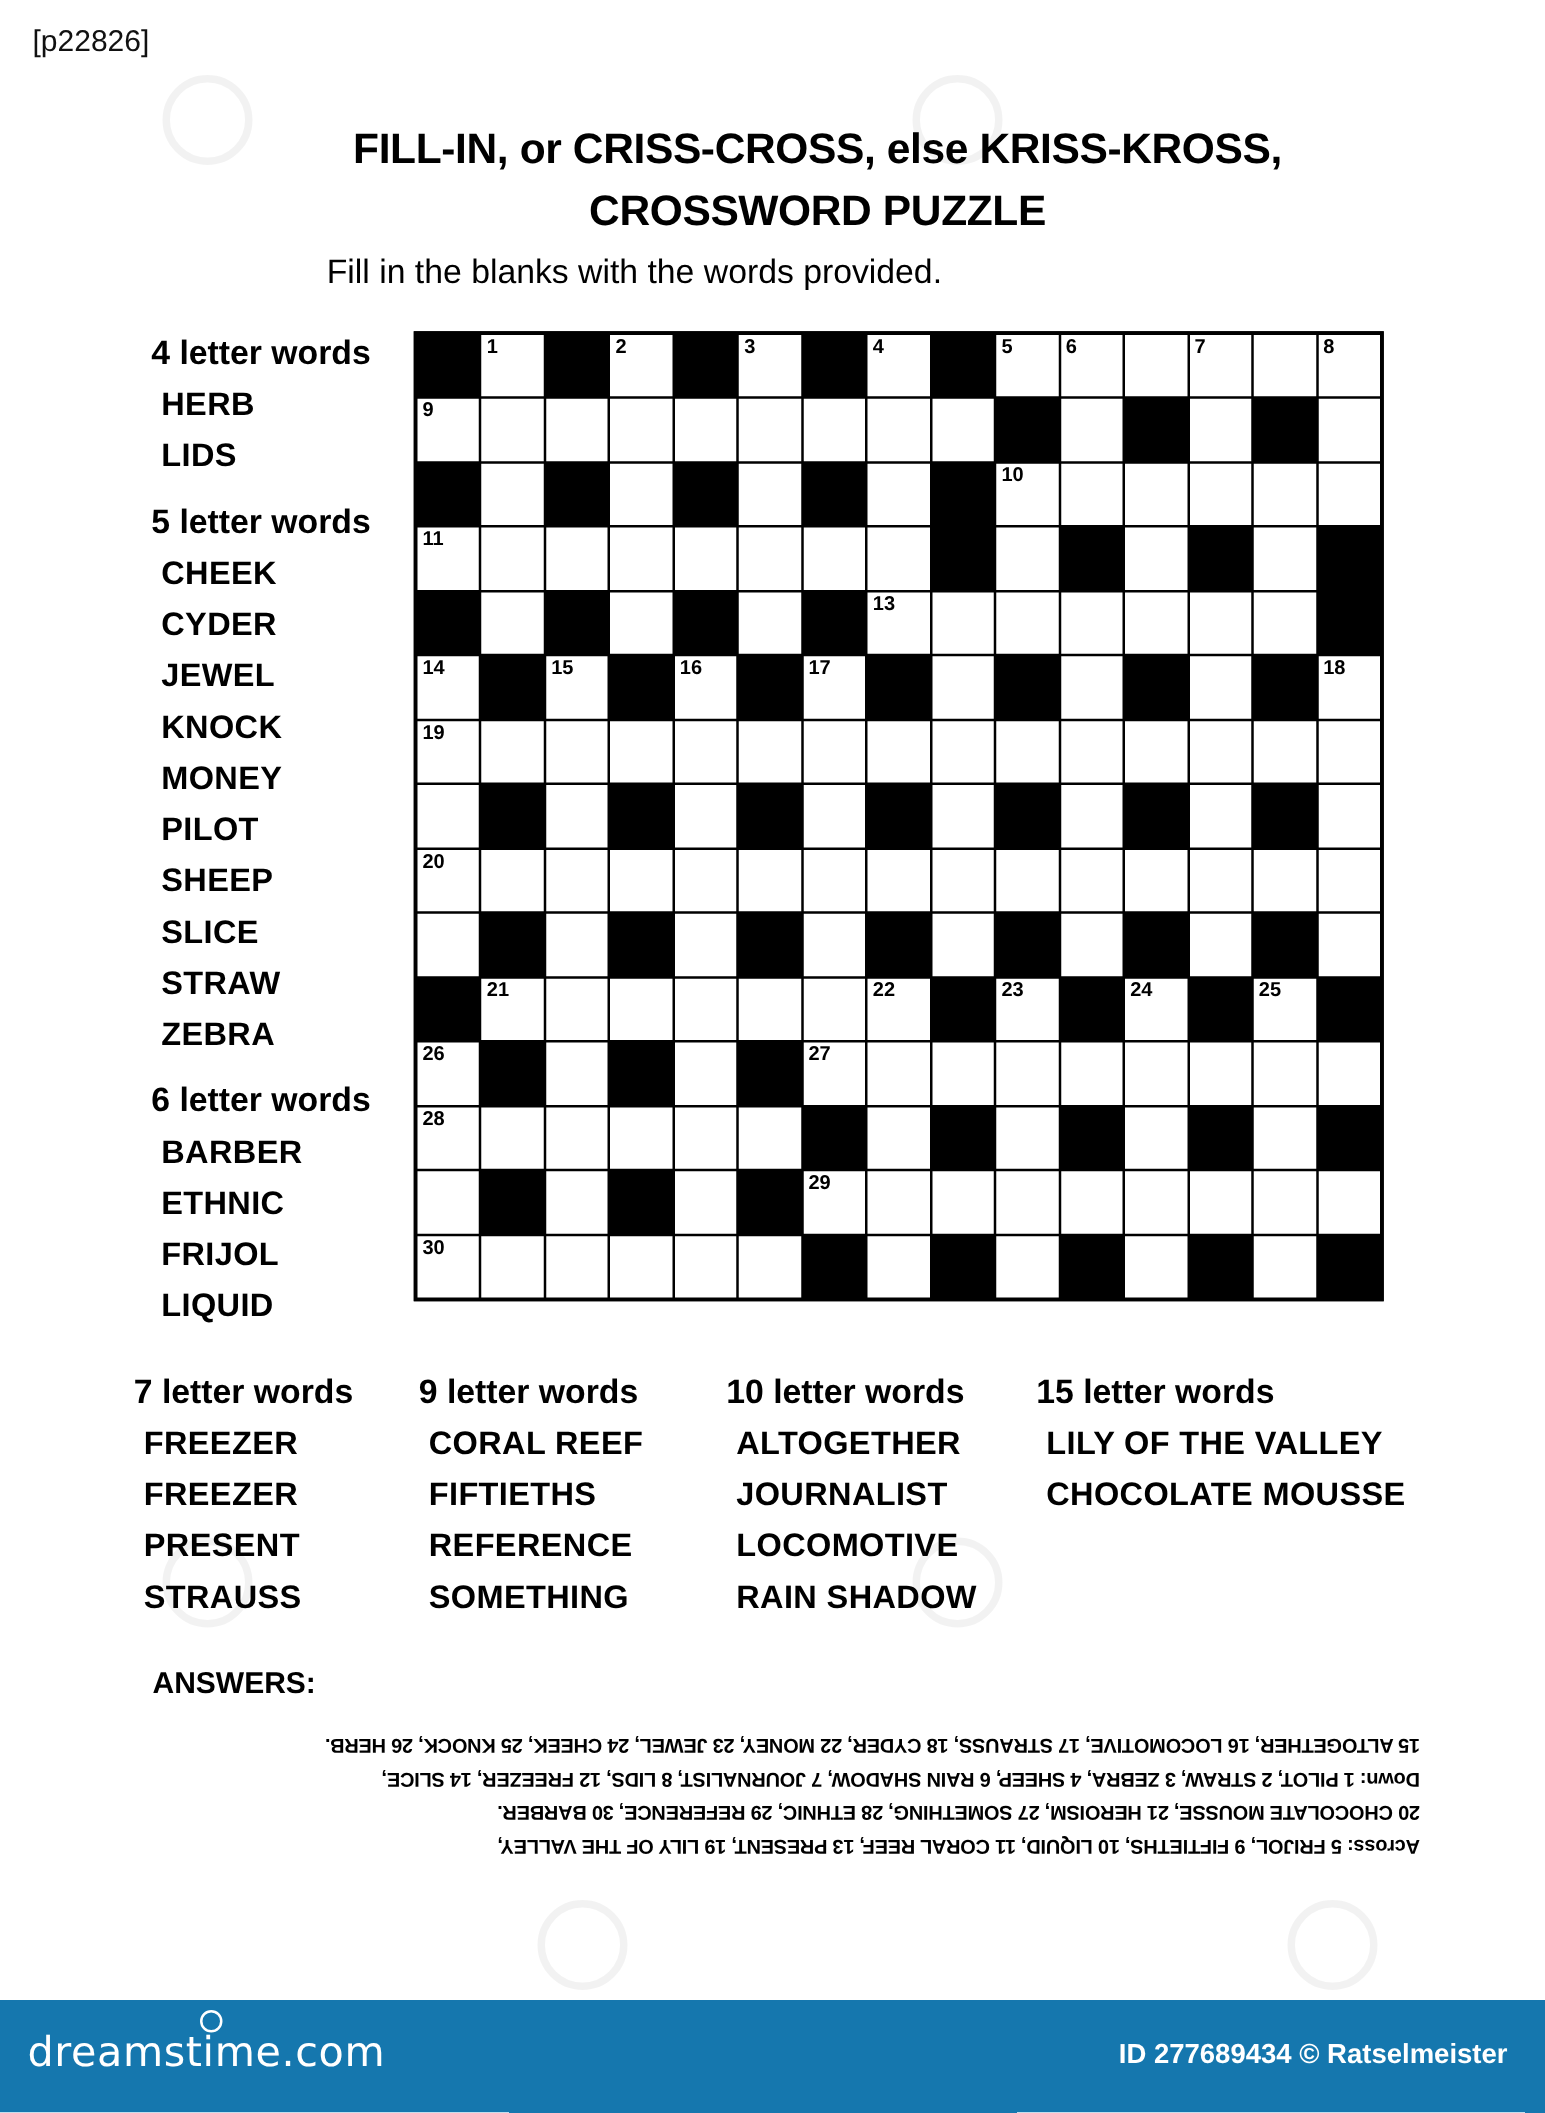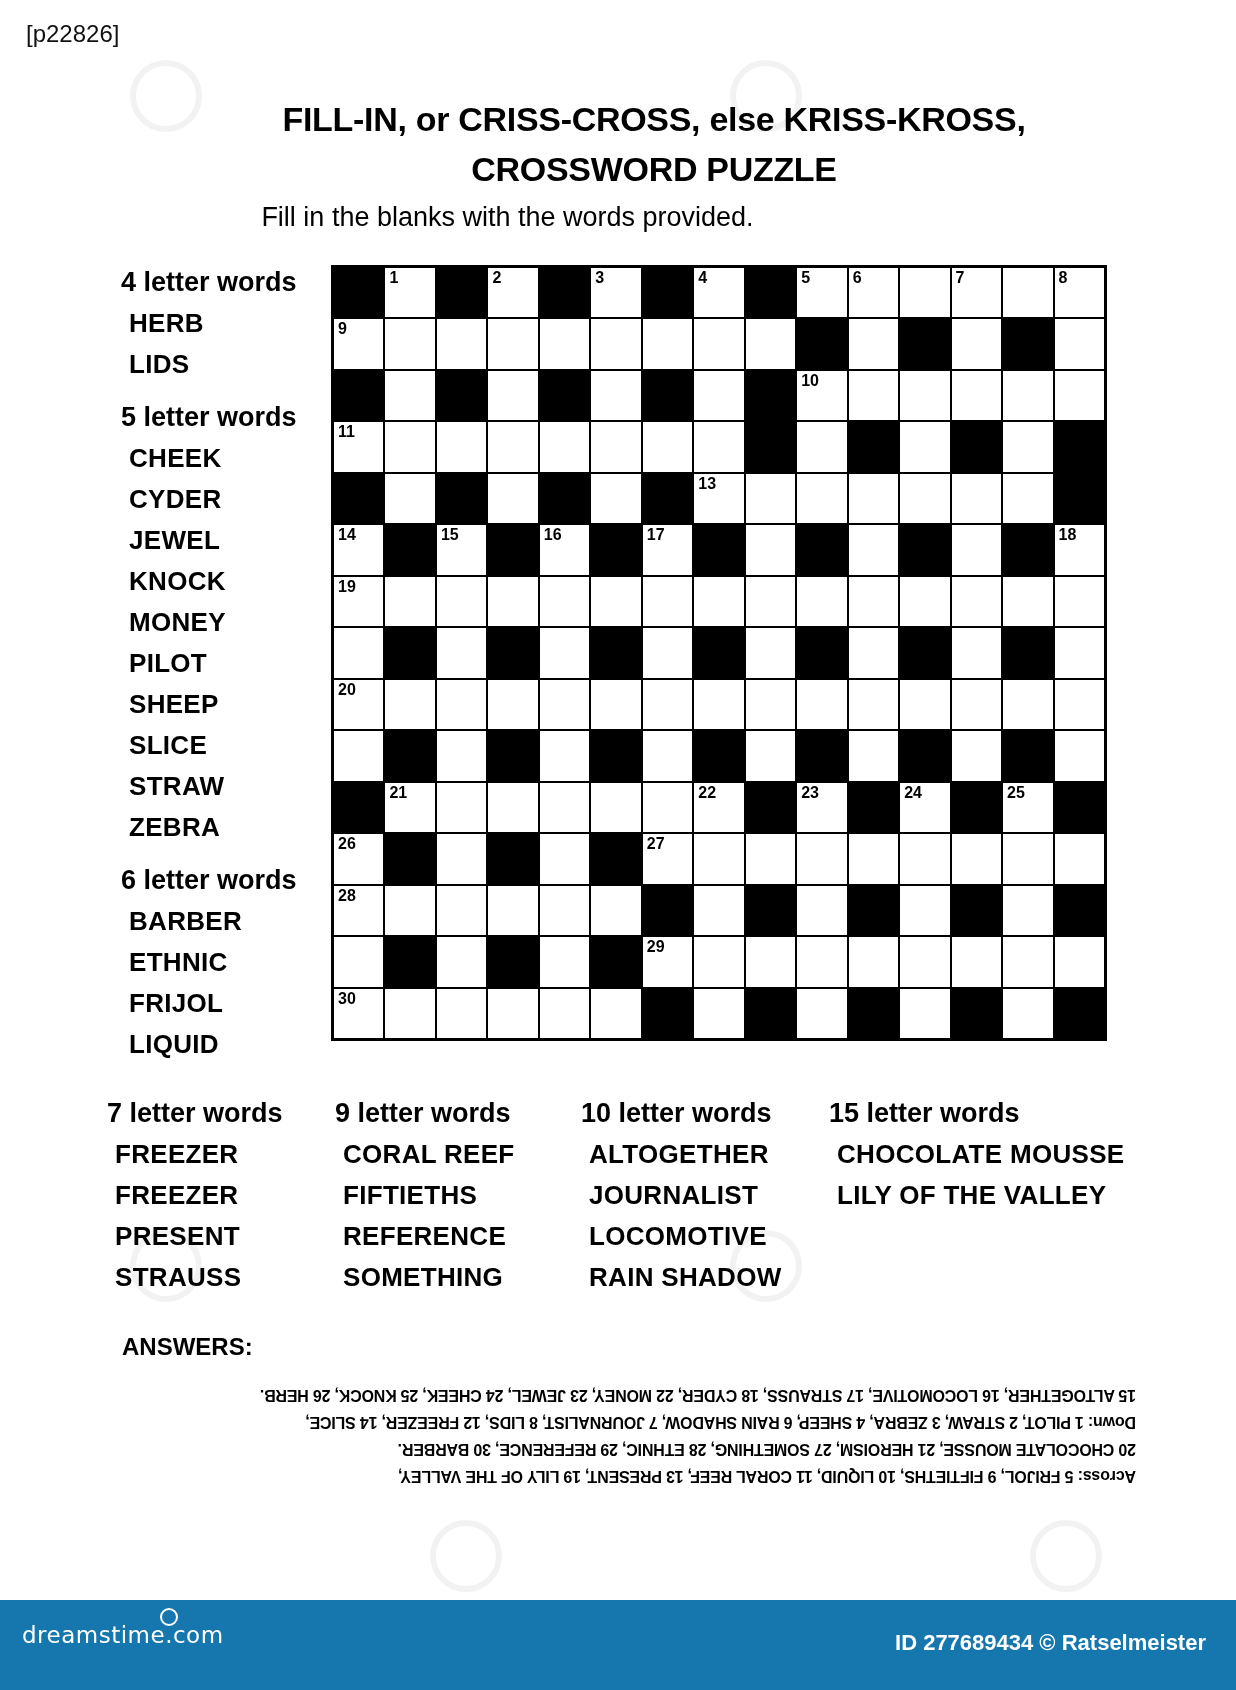--- a/index.html
+++ b/index.html
@@ -41,21 +41,21 @@
     transform:rotate(180deg); transform-origin:center center;
     font-size:16px; line-height:27px; font-weight:bold; letter-spacing:-0.2px;
   }
   .answers-block .line { white-space:nowrap; }
   .answers-block .lbl { font-weight:900; }
 
   .footer {
     left:0; top:1600px; width:1236px; height:90px; background:#1577ae;
     color:#fff;
   }
-  .footer .brand { position:absolute; left:22px; top:22px; font-size:23px; letter-spacing:0.5px; font-family:"DejaVu Sans", sans-serif; }
+  .footer .brand { position:absolute; left:22px; top:22px; font-size:33px; letter-spacing:0.5px; font-family:"DejaVu Sans", sans-serif; }
   .footer .brand-swirl { position:absolute; left:160px; top:8px; width:14px; height:14px; border:2px solid #fff; border-radius:50%; }
   .footer .credit { position:absolute; right:30px; top:30px; font-size:22px; font-weight:bold;margin-left:28px; }
 
   .wm { position:absolute; width:60px; height:60px; border-radius:50%; border:6px solid rgba(0,0,0,0.05); }
 </style>
 </head>
 <body>
 
 <div class="abs page-id">[p22826]</div>
 
@@ -406,22 +406,22 @@
   </div>
   <div class="bcol" style="width:248px;">
     <div class="wl-head">10 letter words</div>
     <div class="wl-item">ALTOGETHER</div>
     <div class="wl-item">JOURNALIST</div>
     <div class="wl-item">LOCOMOTIVE</div>
     <div class="wl-item">RAIN SHADOW</div>
   </div>
   <div class="bcol" style="width:320px;">
     <div class="wl-head">15 letter words</div>
+    <div class="wl-item">LILY OF THE VALLEY</div>
     <div class="wl-item">CHOCOLATE MOUSSE</div>
-    <div class="wl-item">LILY OF THE VALLEY</div>
   </div>
 </div>
 
 <div class="abs answers-label">ANSWERS:</div>
 <div class="abs answers-block">
   <div class="line"><span class="lbl">Across:</span><span> 5 FRIJOL, 9 FIFTIETHS, 10 LIQUID, 11 CORAL REEF, 13 PRESENT, 19 LILY OF THE VALLEY,</span></div>
   <div class="line">20 CHOCOLATE MOUSSE, 21 HEROISM, 27 SOMETHING, 28 ETHNIC, 29 REFERENCE, 30 BARBER.</div>
   <div class="line"><span class="lbl">Down:</span><span> 1 PILOT, 2 STRAW, 3 ZEBRA, 4 SHEEP, 6 RAIN SHADOW, 7 JOURNALIST, 8 LIDS, 12 FREEZER, 14 SLICE,</span></div>
   <div class="line">15 ALTOGETHER, 16 LOCOMOTIVE, 17 STRAUSS, 18 CYDER, 22 MONEY, 23 JEWEL, 24 CHEEK, 25 KNOCK, 26 HERB.</div>
 </div>

